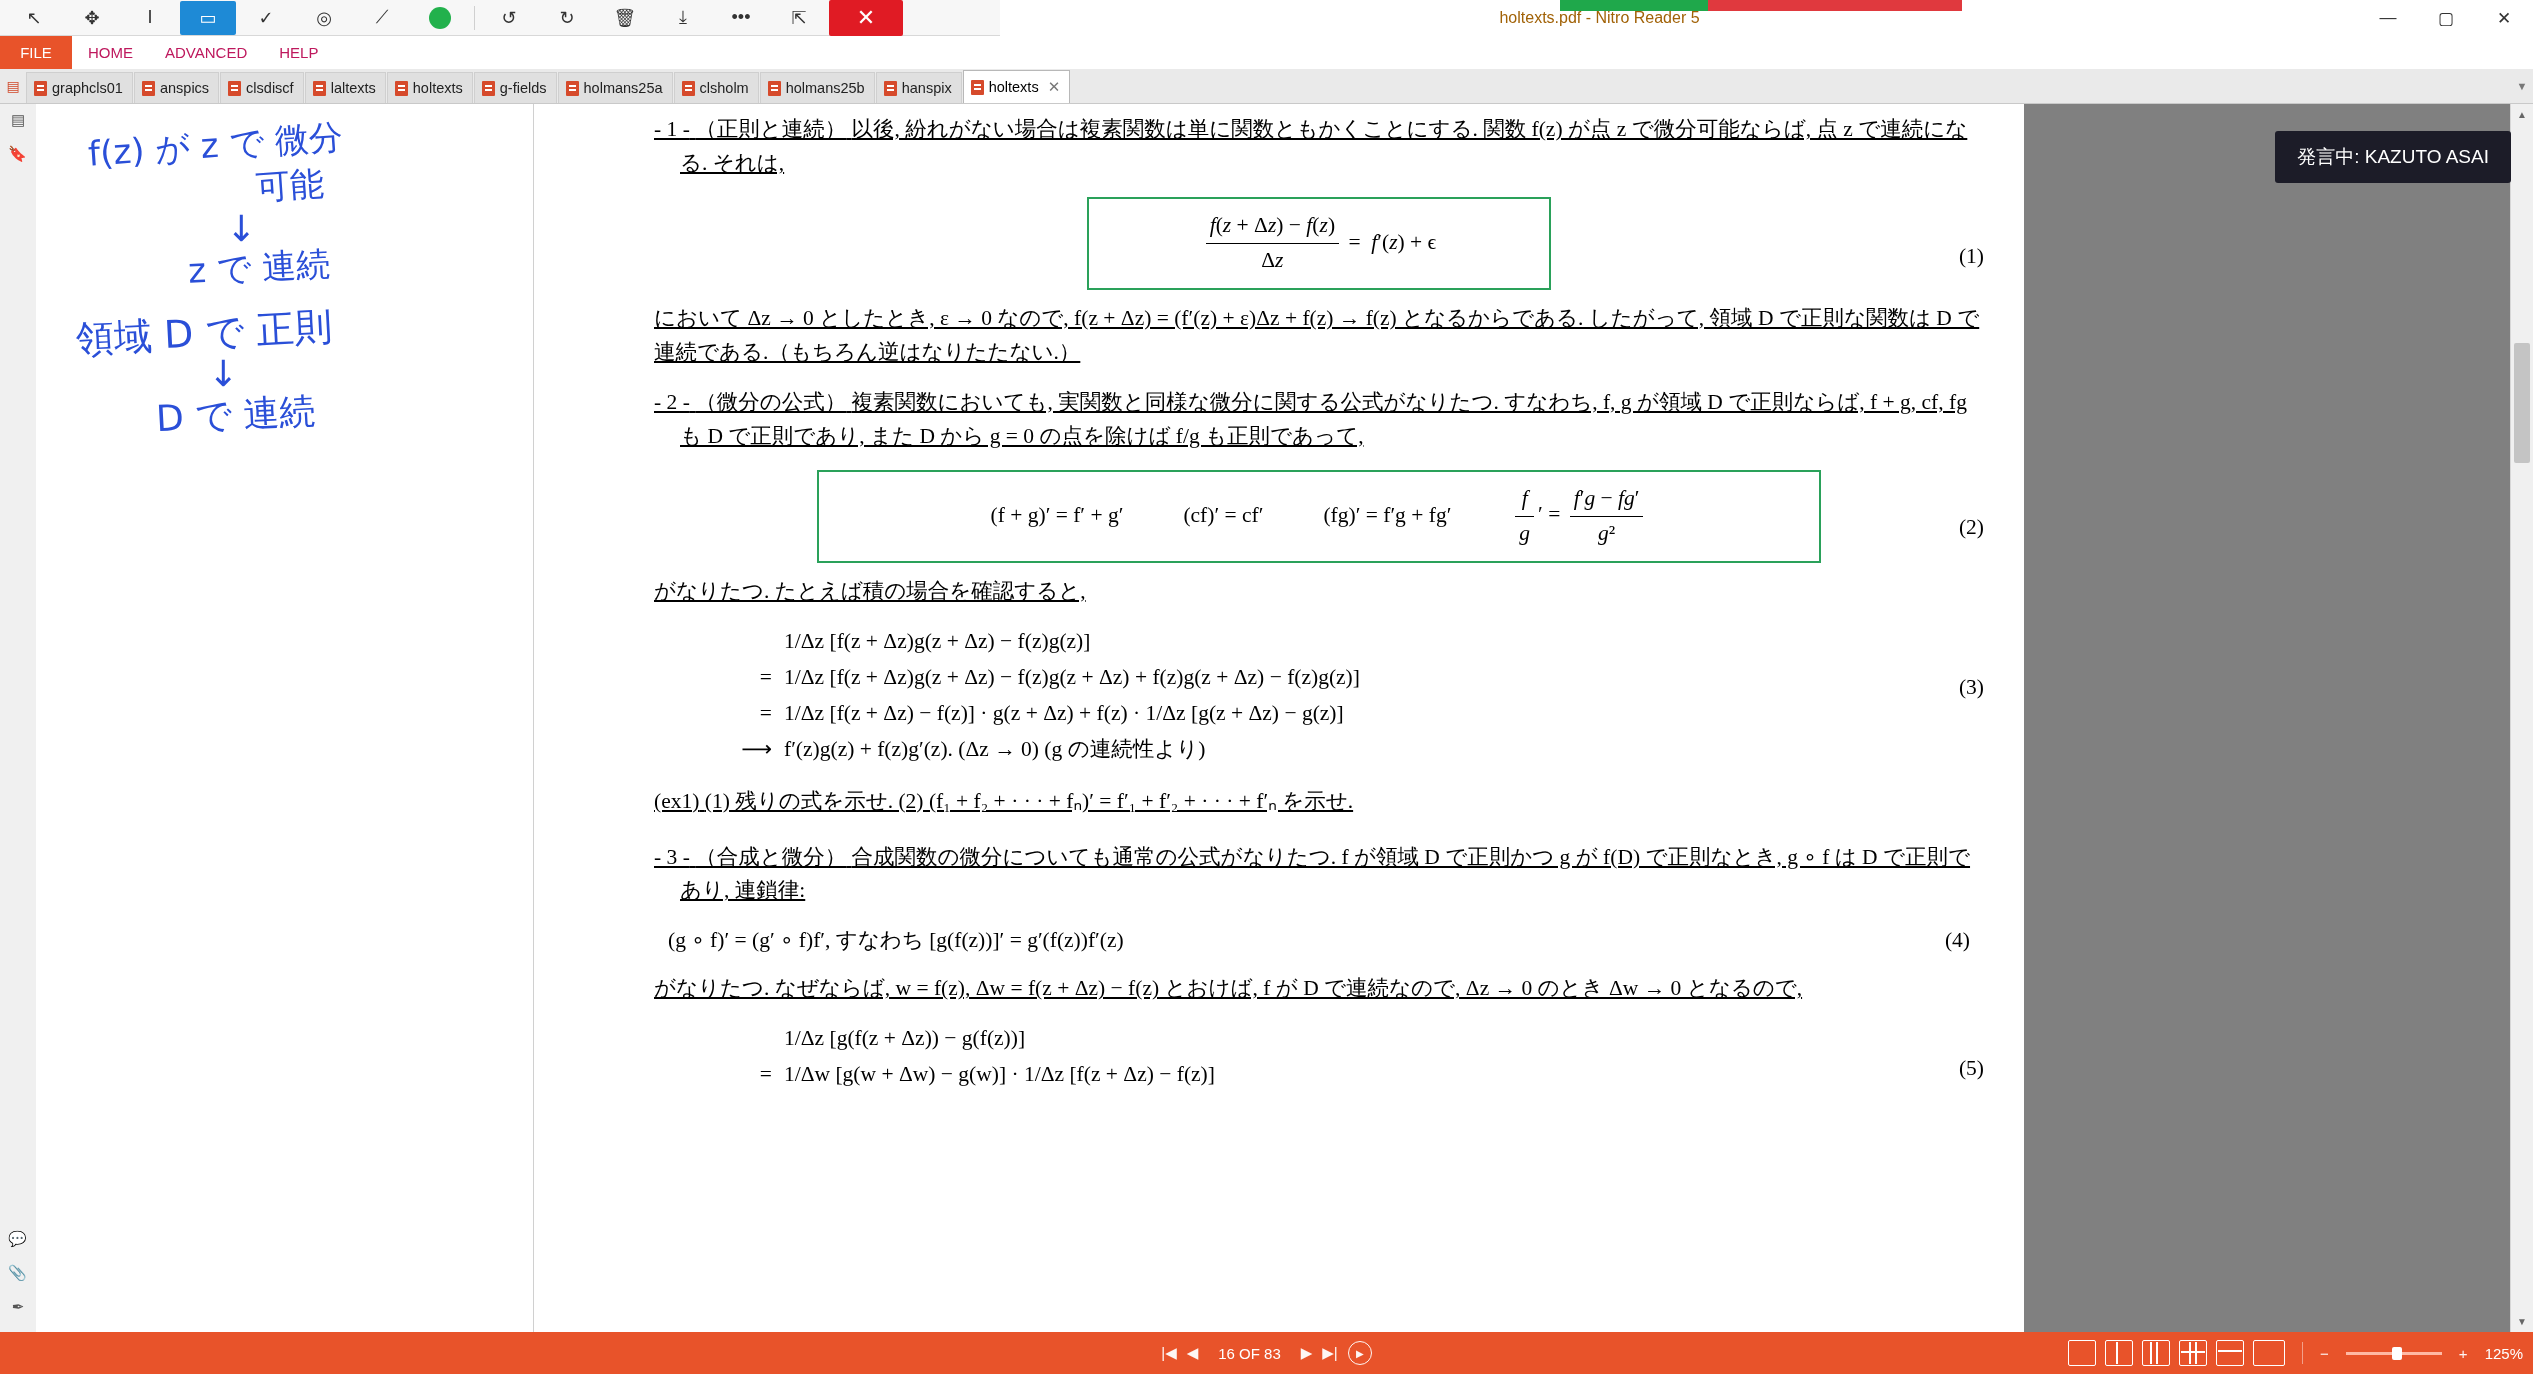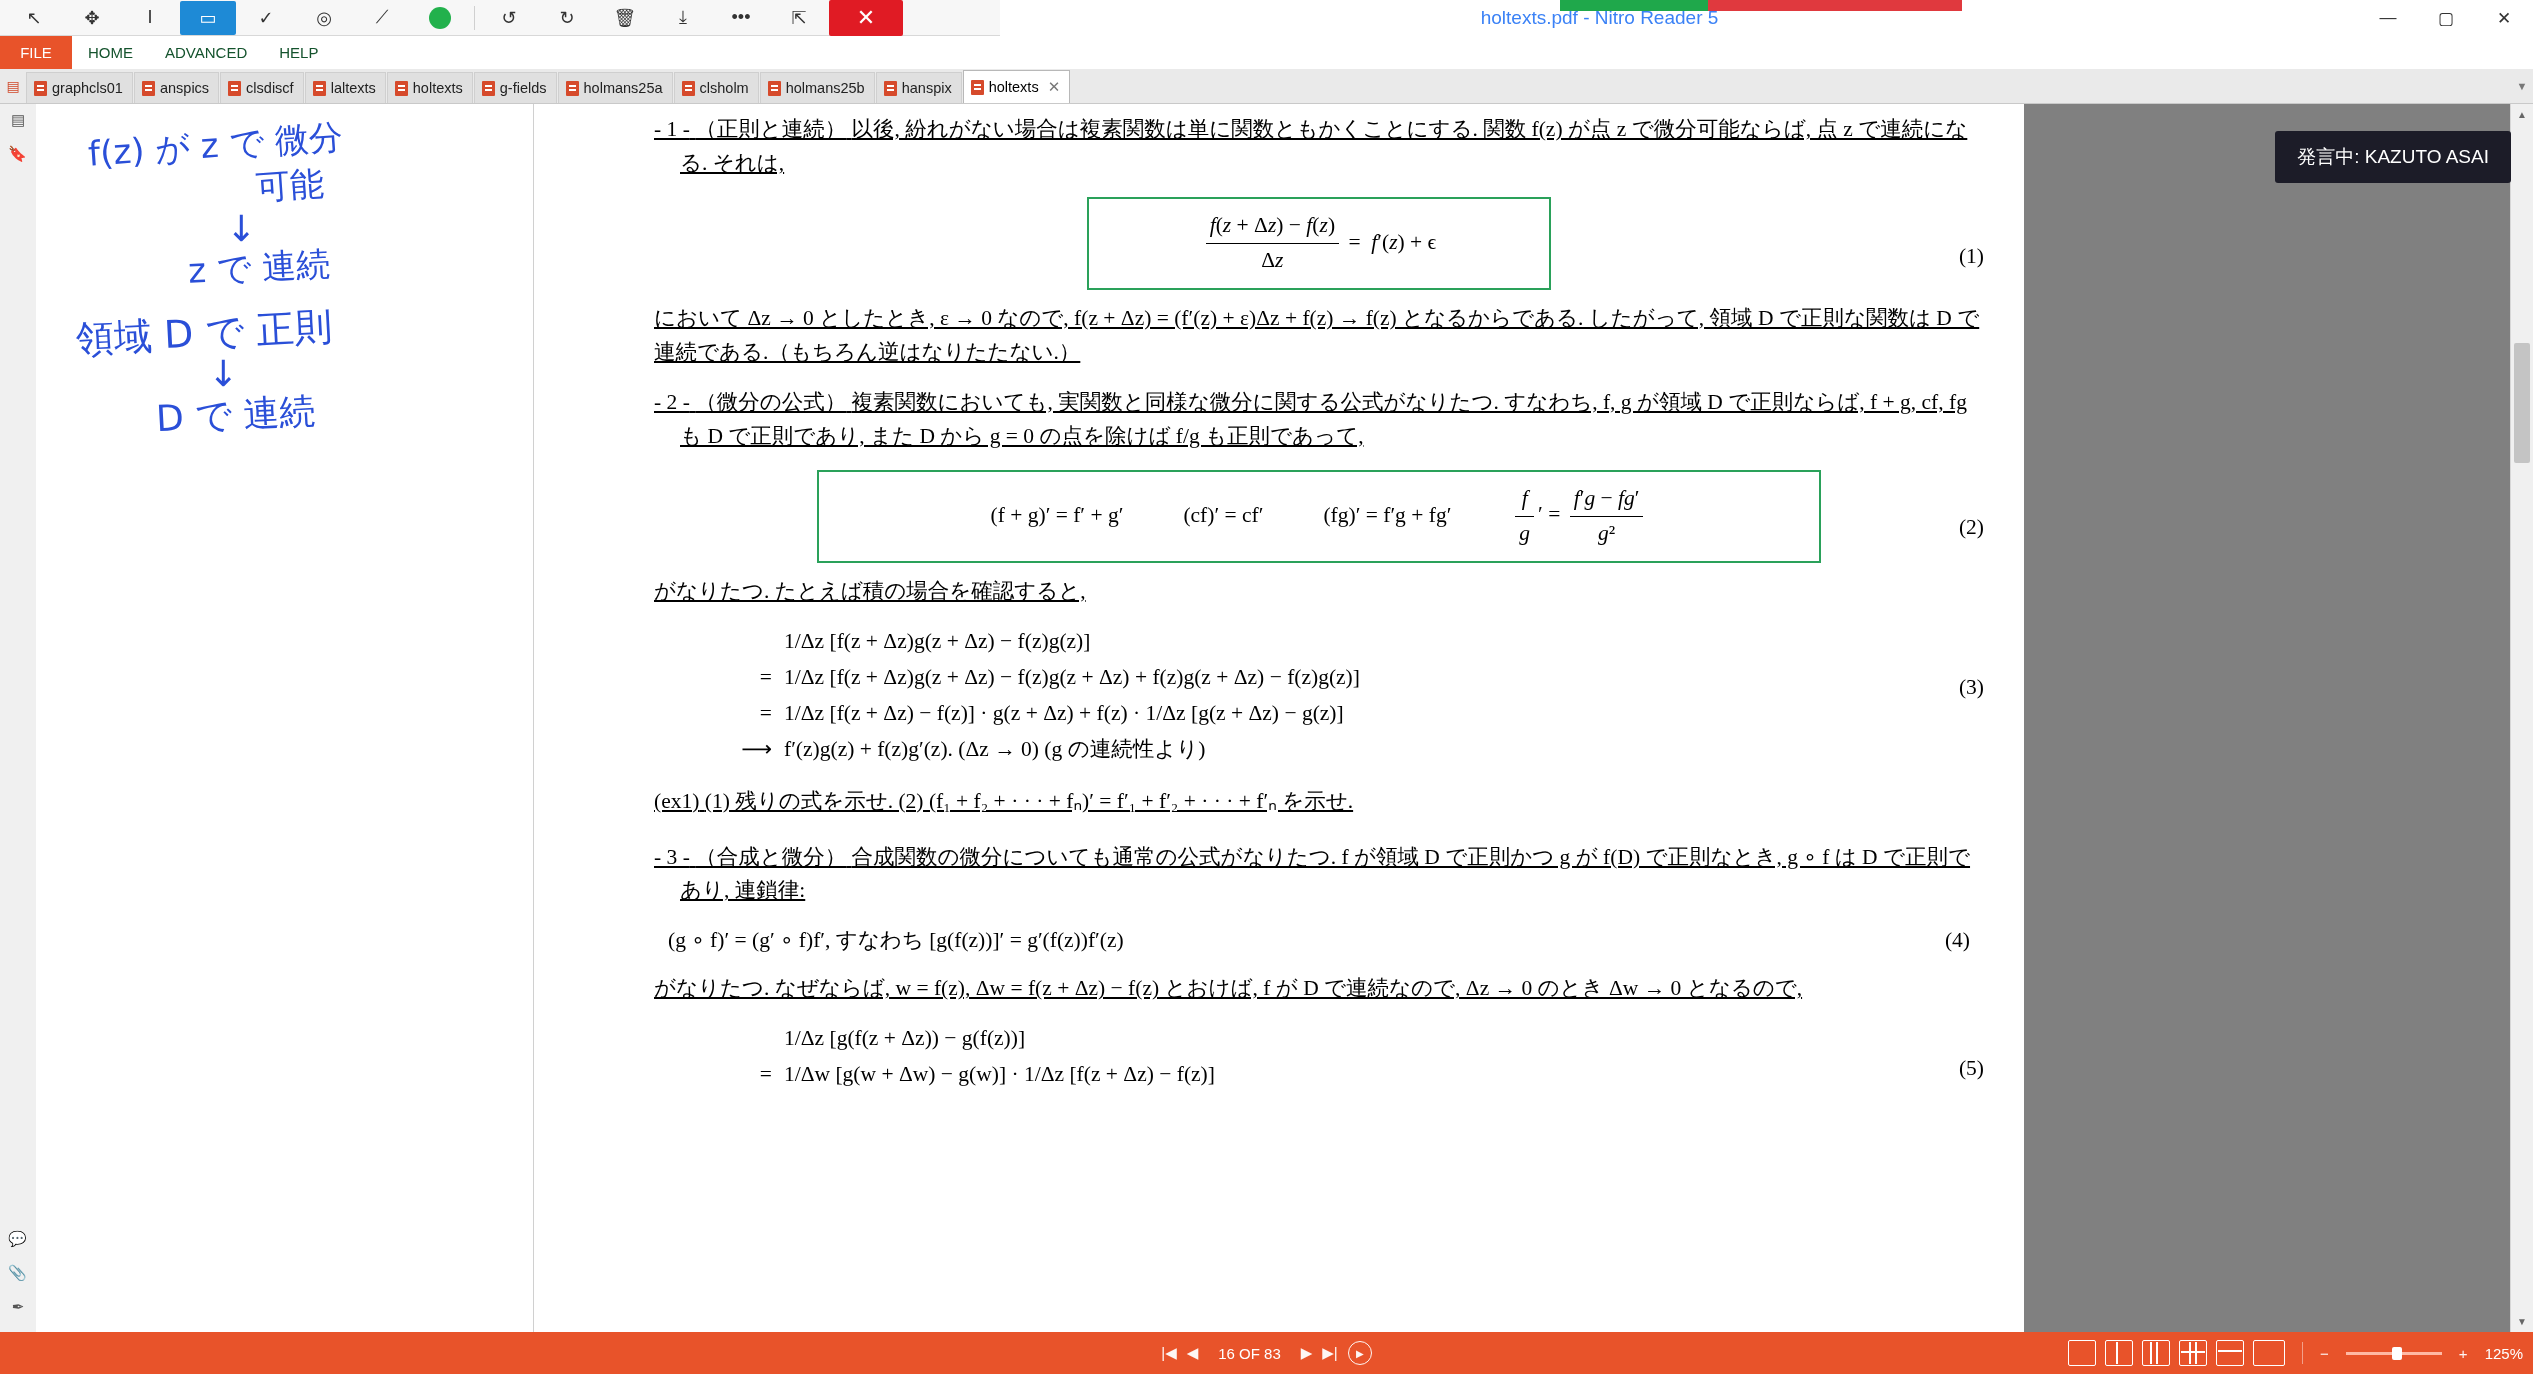--- a/index.html
+++ b/index.html
@@ -47,22 +47,22 @@
   .titlebar {
     position: absolute;
     left: 1000px; top: 0; right: 0; height: 36px;
     background: #ffffff;
     display: flex; align-items: center;
     z-index: 20;
   }
   .titlebar-title {
     flex: 1;
     text-align: center;
-    font-size: 19px;
-    color: #3b82f6;
+    font-size: 16px;
+    color: #a16207;
     margin-left: -160px;
   }
   .win-btn {
     width: 58px; height: 36px;
     display: flex; align-items: center; justify-content: center;
     font-size: 17px; color: #333; cursor: pointer;
   }
 
   
   .rec-bar-green {
@@ -83,21 +83,21 @@
   }
   .menu-file {
     background: #e8532a; color: #ffffff;
     width: 72px;
     display: flex; align-items: center; justify-content: center;
     font-size: 15px; cursor: pointer;
   }
   .menu-item {
     padding: 0 16px;
     display: flex; align-items: center;
-    font-size: 15px; color: #14532d; cursor: pointer;
+    font-size: 15px; color: #be185d; cursor: pointer;
   }
 
   
   .tabstrip {
     position: absolute; left: 0; top: 69px; right: 0; height: 34px;
     background: #eaeaea;
     border-bottom: 1px solid #c9c9c9;
     display: flex; align-items: flex-end;
     z-index: 14;
   }

